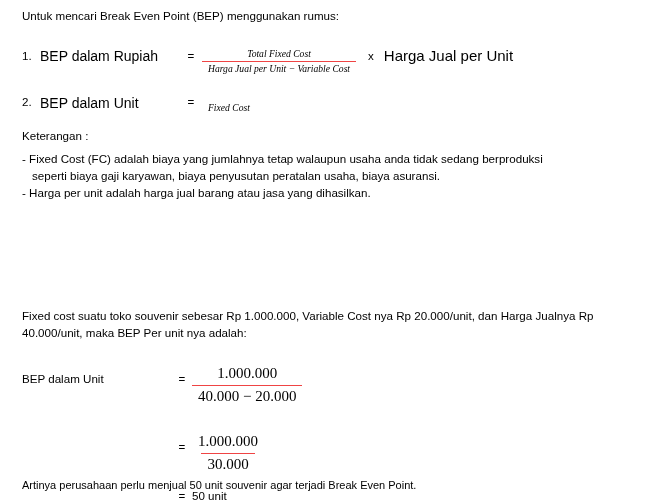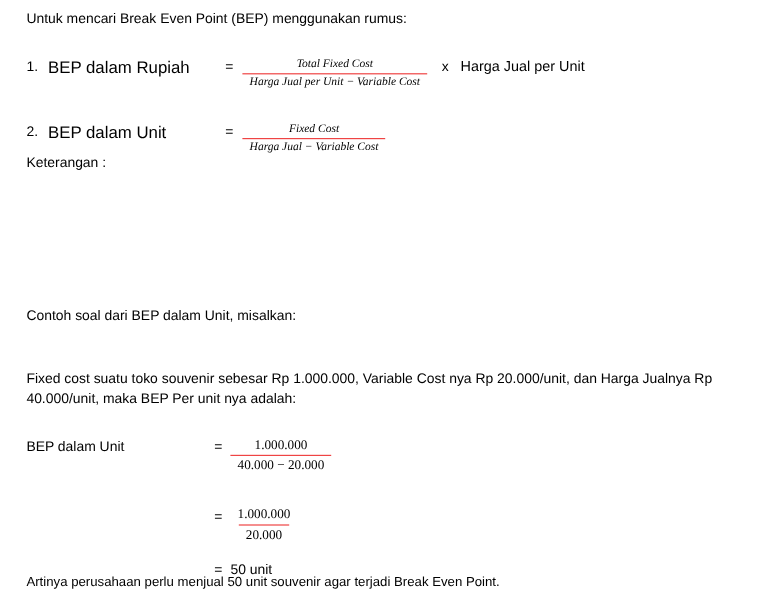--- a/index.html
+++ b/index.html
@@ -75,21 +75,21 @@
   .frac .den {
     border-top: 1px solid #ef4444;
     padding: 1px 6px 0 6px;
     white-space: nowrap;
   }
   .f-mult {
     margin: 0 10px 0 12px;
     font-size: 11.6px;
   }
   .f-tail {
-    font-size: 12px;
+    font-size: 15px;
   }
 
   
   .keterangan {
     position: absolute;
     left: 22px;
     top: 128px;
     width: 616px;
   }
   .ket-title {
@@ -138,21 +138,21 @@
   }
   .w-eq {
     width: 20px;
     flex: 0 0 20px;
     text-align: center;
     font-size: 11.6px;
   }
   .w-frac {
     font-family: "Liberation Serif", serif;
     font-style: normal;
-    font-size: 11px;
+    font-size: 15px;
   }
   .w-result {
     font-size: 11.6px;
     text-align: right;
   }
 
   .closing {
     position: absolute;
     left: 22px;
     top: 478px;
@@ -179,36 +179,41 @@
       <span class="f-mult">x</span>
       <span class="f-tail">Harga Jual per Unit</span>
     </div>
 
     <div class="formula-row">
       <span class="f-num">2.</span>
       <span class="f-label">BEP dalam Unit</span>
       <span class="f-eq">=</span>
       <span class="frac">
         <span class="num">Fixed Cost</span>
-        <span class="den">Harga Jual − Variable Cost</span>
       </span>
     </div>
 
   </div>
 
   <div class="keterangan">
     <div class="ket-title">Keterangan :</div>
 
-
     <div class="ket-item">
-    </div>
-
-  </div>
-
-  <div class="contoh">Contoh soal dari BEP dalam Unit, misalkan:</div>
+      <span>- Fixed Cost (FC) adalah biaya yang jumlahnya tetap walaupun usaha anda tidak sedang berproduksi</span>
+      <span class="cont">seperti biaya gaji karyawan, biaya penyusutan peratalan usaha, biaya asuransi.</span>
+    </div>
+
+    <div class="ket-item">
+    </div>
+
+    <div class="ket-item">
+      <span>- Harga per unit adalah harga jual barang atau jasa yang dihasilkan.</span>
+    </div>
+  </div>
+
 
   <div class="case-text">
     <span>Fixed cost suatu toko souvenir sebesar Rp 1.000.000, Variable Cost nya Rp 20.000/unit, dan Harga</span>
     <span>Jualnya Rp 40.000/unit, maka BEP Per unit nya adalah:</span>
   </div>
 
   <div class="work">
 
     <div class="work-row">
       <span class="w-label">BEP dalam Unit</span>
@@ -217,21 +222,21 @@
         <span class="num">1.000.000</span>
         <span class="den">40.000 − 20.000</span>
       </span>
     </div>
 
     <div class="work-row">
       <span class="w-label"></span>
       <span class="w-eq">=</span>
       <span class="frac w-frac">
         <span class="num">1.000.000</span>
-        <span class="den">20.000</span>
+        <span class="den">30.000</span>
       </span>
     </div>
 
     <div class="work-row">
       <span class="w-label"></span>
       <span class="w-eq">=</span>
       <span class="w-result">50 unit</span>
     </div>
 
   </div>

